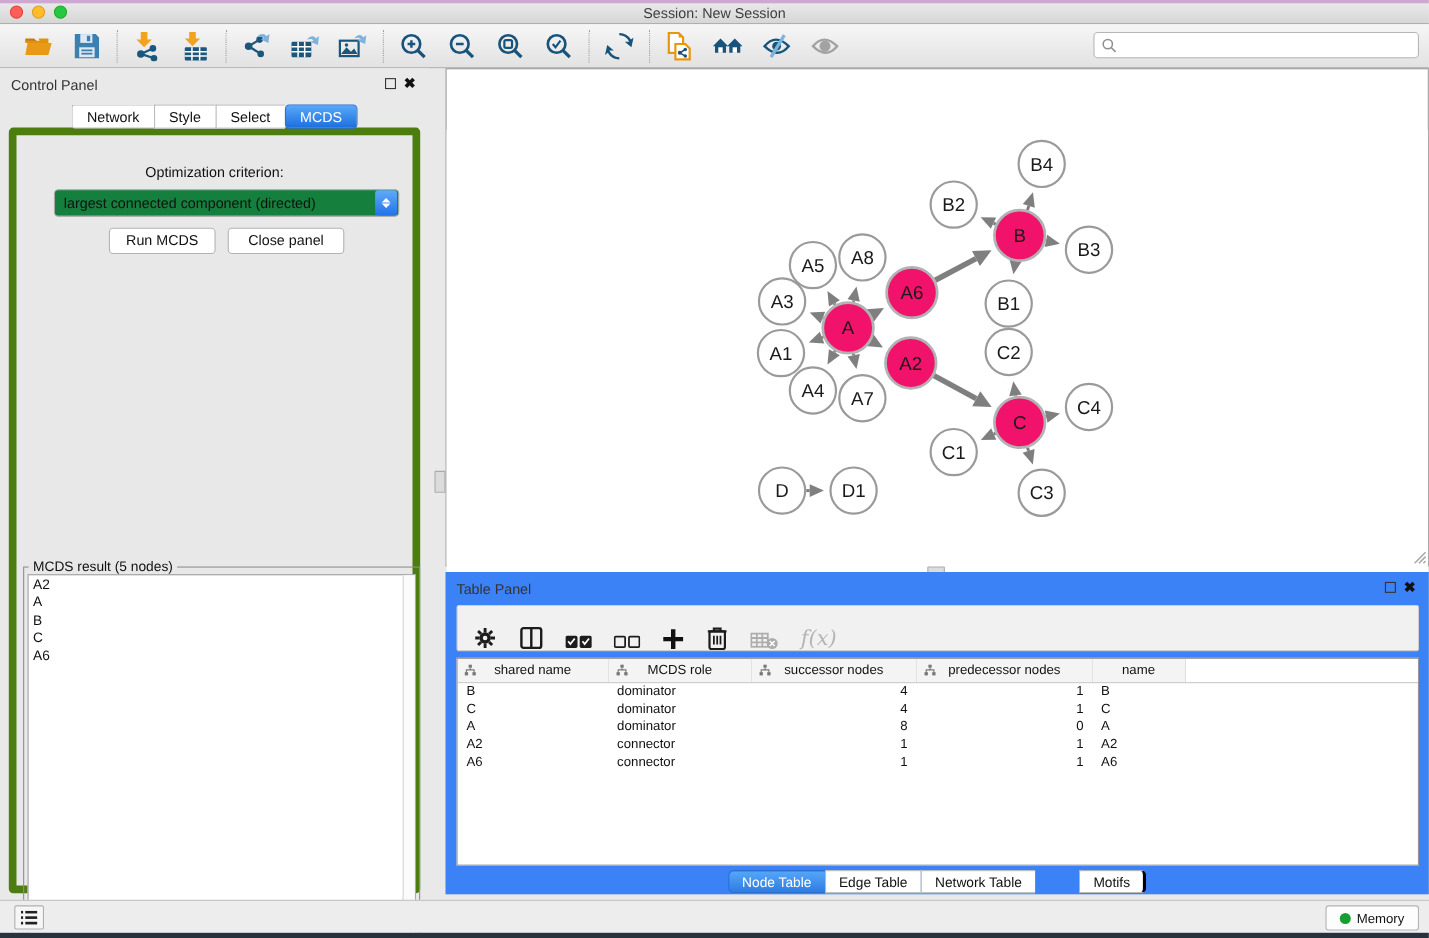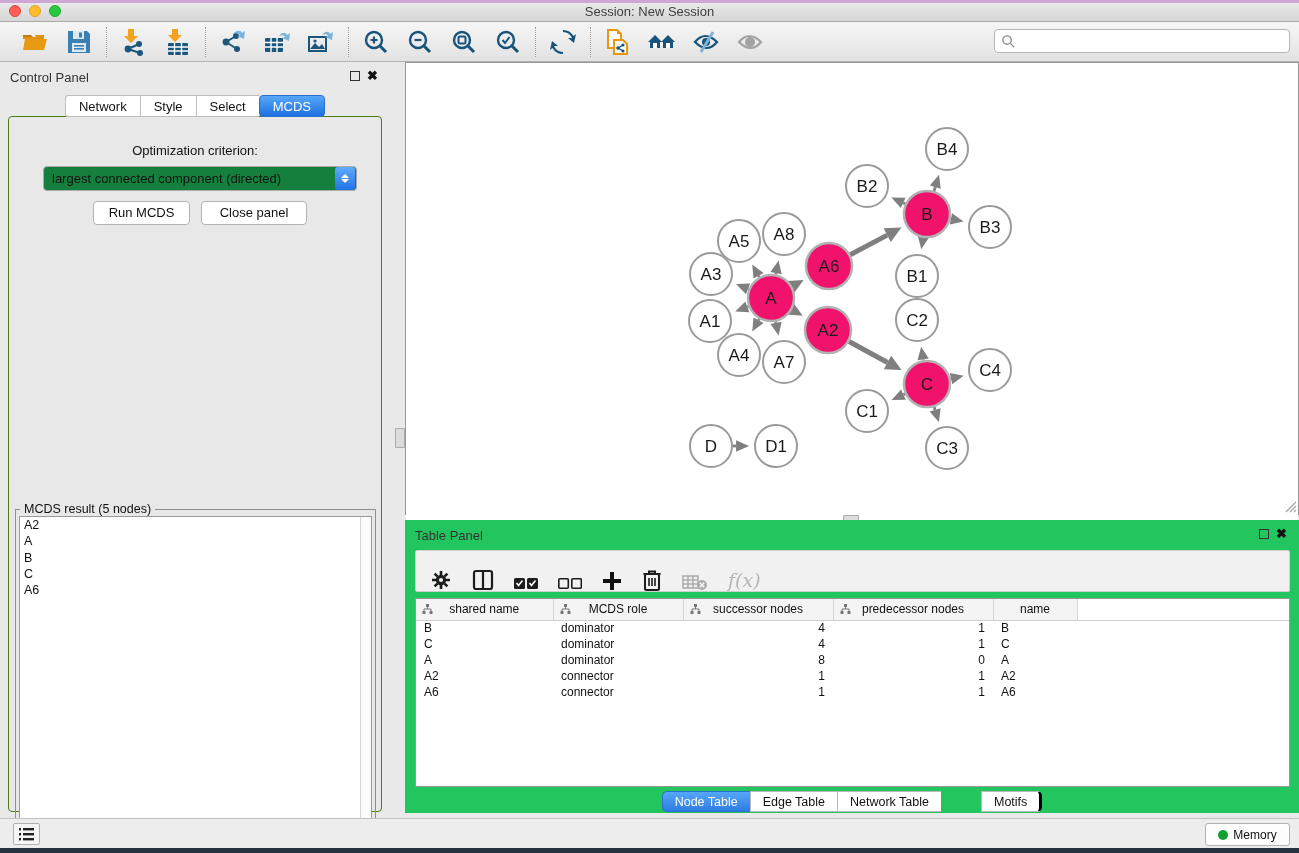--- a/index.html
+++ b/index.html
@@ -36,21 +36,21 @@
   .cp-float { right:30px; } .cp-close { right:12px; }
 
   .cp-tabs { position:absolute; left:0; top:33px; width:390px; display:flex; justify-content:center; z-index:3; }
   .cp-tab { height:22px; padding:3px 13px; font-size:13px; background:#fff; border:1px solid #bdbdbd;
     border-right:none; color:#111; }
   .cp-tab:first-child { border-radius:3px 0 0 3px; }
   .cp-tab:last-child  { border-right:1px solid #bdbdbd; border-radius:0 3px 3px 0; }
   .cp-tab.active { background:linear-gradient(#58a8f8,#1d6fe0); color:#fff; border-color:#2a6fd0; border-radius:4px; }
 
   .cp-content { position:absolute; left:8px; top:54px; width:374px; height:696px;
-    border:1px solid #4d7c0f; border-radius:4px; background:#e8e8e8; }
+    border:7px solid #4d7c0f; border-radius:4px; background:#e8e8e8; }
   .opt-label { position:absolute; left:0; width:100%; top:26px; text-align:center; font-size:13px; color:#111; }
   .dropdown { position:absolute; left:34px; top:49px; width:314px; height:25px; background:#15803d;
     border:1px solid #ababab; border-radius:4px; display:flex; align-items:center; }
   .dropdown .dd-text { flex:1; font-size:13px; padding-left:8px; color:#111; }
   .dd-stepper { width:20px; height:23px; margin-right:1px; border-radius:3px;
     background:linear-gradient(#5fabf9,#2173e9); display:flex; flex-direction:column; align-items:center; justify-content:center; gap:1px; }
   .dd-stepper span { width:0; height:0; border-left:4px solid transparent; border-right:4px solid transparent; }
   .dd-up { border-bottom:4px solid #fff; } .dd-down { border-top:4px solid #fff; }
   .cp-btn { position:absolute; top:84px; height:24px; background:#fff; border:1px solid #b3b3b3;
     border-radius:4px; font-size:13px; color:#111; text-align:center; line-height:22px; }
@@ -74,21 +74,21 @@
   .net-title { position:absolute; left:0; right:0; top:5px; text-align:center; font-size:13px; color:#222; }
   .net-canvas { position:absolute; left:0; top:26px; width:892px; height:425px; background:#fff;margin-top:29px; }
   .resize-grip { position:absolute; right:1px; bottom:1px; width:14px; height:14px; }
 
   .v-grip { position:absolute; left:395px; top:428px; width:10px; height:20px; background:#dcdcdc;
     border:1px solid #ababab; border-radius:1px; }
   .h-grip { position:absolute; left:843px; top:515px; width:16px; height:7px; background:#dcdcdc;
     border:1px solid #ababab; border-radius:1px; }
 
   
-  .table-panel { position:absolute; left:405px; top:520px; width:894px; height:293px; background:#22c55e;text-decoration:underline; }
+  .table-panel { position:absolute; left:405px; top:520px; width:894px; height:293px; background:#3b82f6;text-decoration:underline; }
   .tp-float { right:30px; } .tp-close { right:12px; }
   .tp-toolbar { position:absolute; left:10px; top:30px; width:875px; height:42px; background:#f1f1f1;
     border:1px solid #cfcfcf; border-radius:2px; display:flex; align-items:flex-end; gap:20px; padding-left:14px; }
   .fx { font-family:"DejaVu Serif", serif; font-style:italic; font-size:19px; color:#b4b4b4; }
 
   .tbl-box { position:absolute; left:10px; top:78px; width:875px; height:189px; background:#fff;
     border:1px solid #979797; overflow:hidden; }
   table.data { border-collapse:collapse; table-layout:fixed; width:873px; font-size:12px; }
   table.data th { height:21px; font-weight:normal; font-size:12px; color:#111; background:#f4f4f4;
     border-bottom:1px solid #cfcfcf; border-right:1px solid #d7d7d7; position:relative; text-align:center; }

